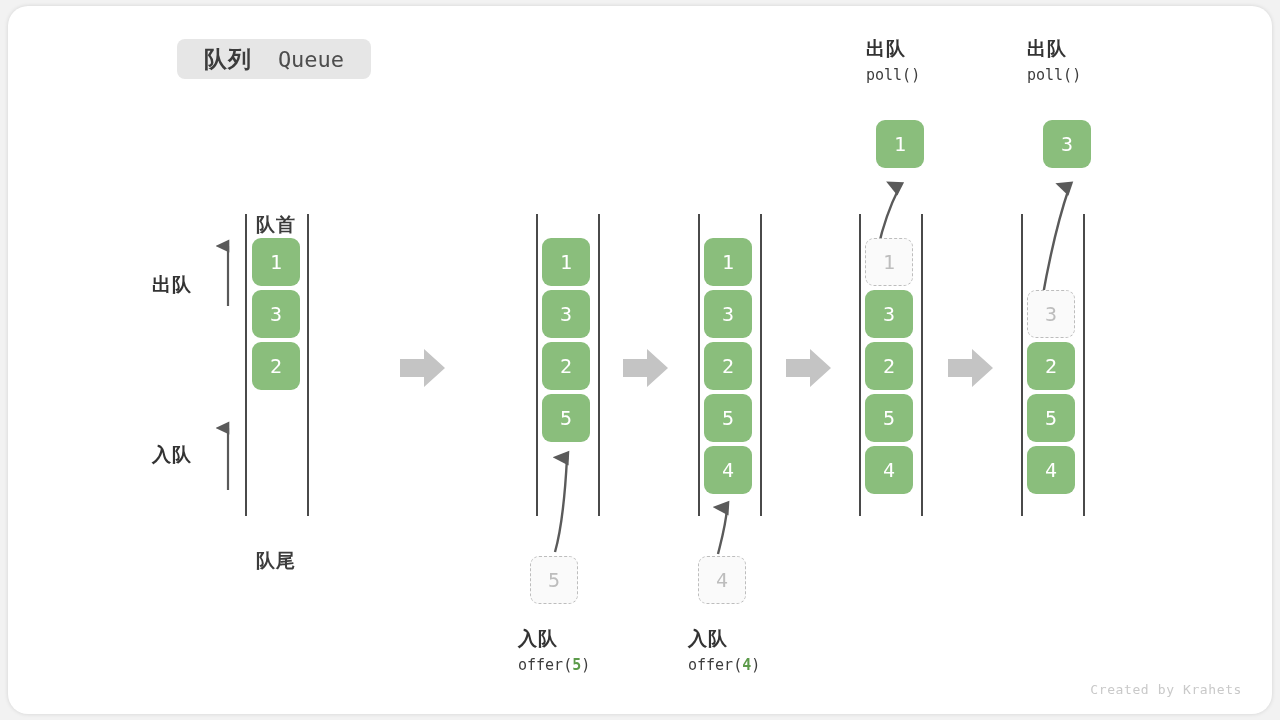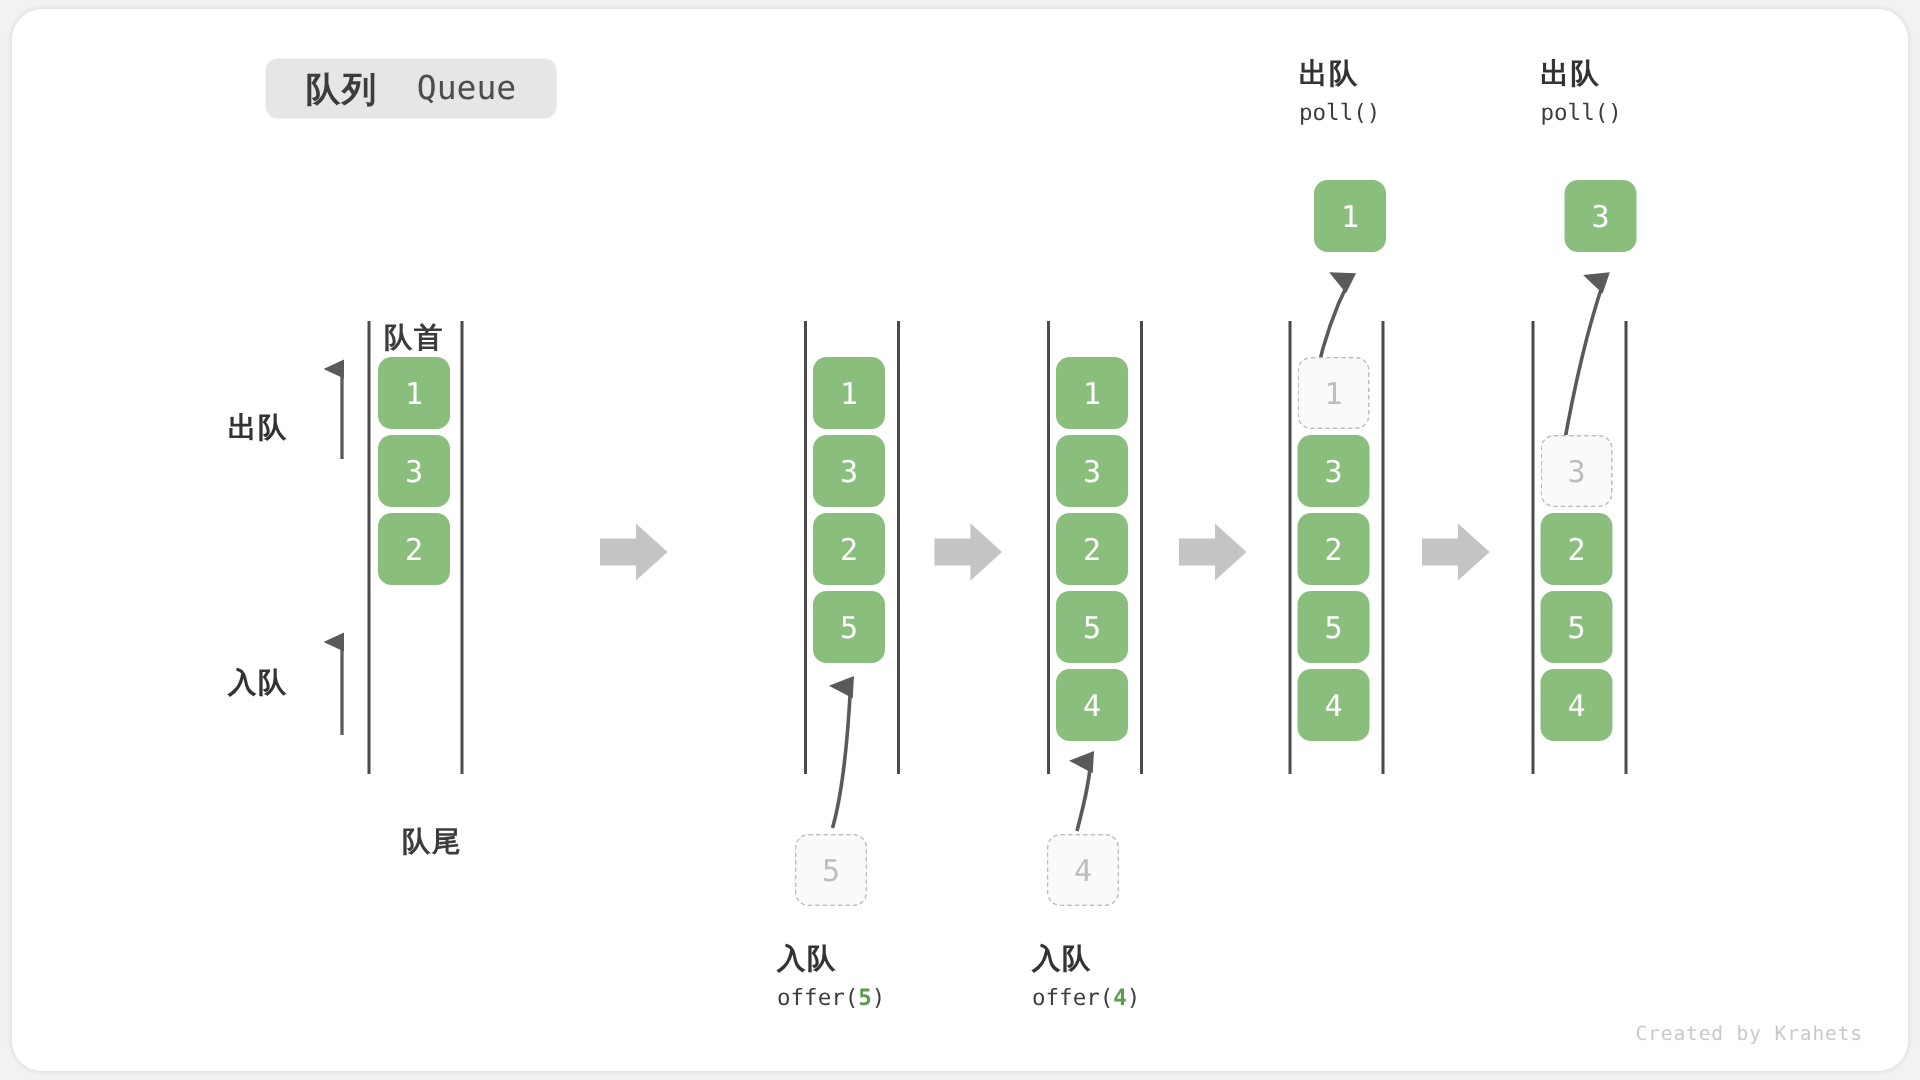--- a/index.html
+++ b/index.html
@@ -24,21 +24,21 @@
     box-sizing:border-box;
   }
   #title-cn{font-size:23px;font-weight:bold;color:#3c3c3c;letter-spacing:1px;}
   #title-en{font-size:22px;color:#4d4d4d;margin-left:26px;
             font-family:"DejaVu Sans Mono","Liberation Mono",monospace;}
 
   
   .cap{font-size:19px;font-weight:bold;color:#3c3c3c;letter-spacing:1px;
        text-align:center;white-space:nowrap;}
   #cap-head{left:208px;top:160px;width:120px;margin-top:46px;}
-  #cap-tail{left:220px;top:542px;width:120px;}
+  #cap-tail{left:208px;top:542px;width:120px;}
 
   
   .side-label{font-size:19px;font-weight:bold;color:#333;letter-spacing:1px;white-space:nowrap;}
   #lbl-dequeue{left:144px;top:266px;}
   #lbl-enqueue{left:144px;top:436px;}
 
   
   .rail{width:1.6px;background:#4a4a4a;top:208px;height:302px;}
 
   

